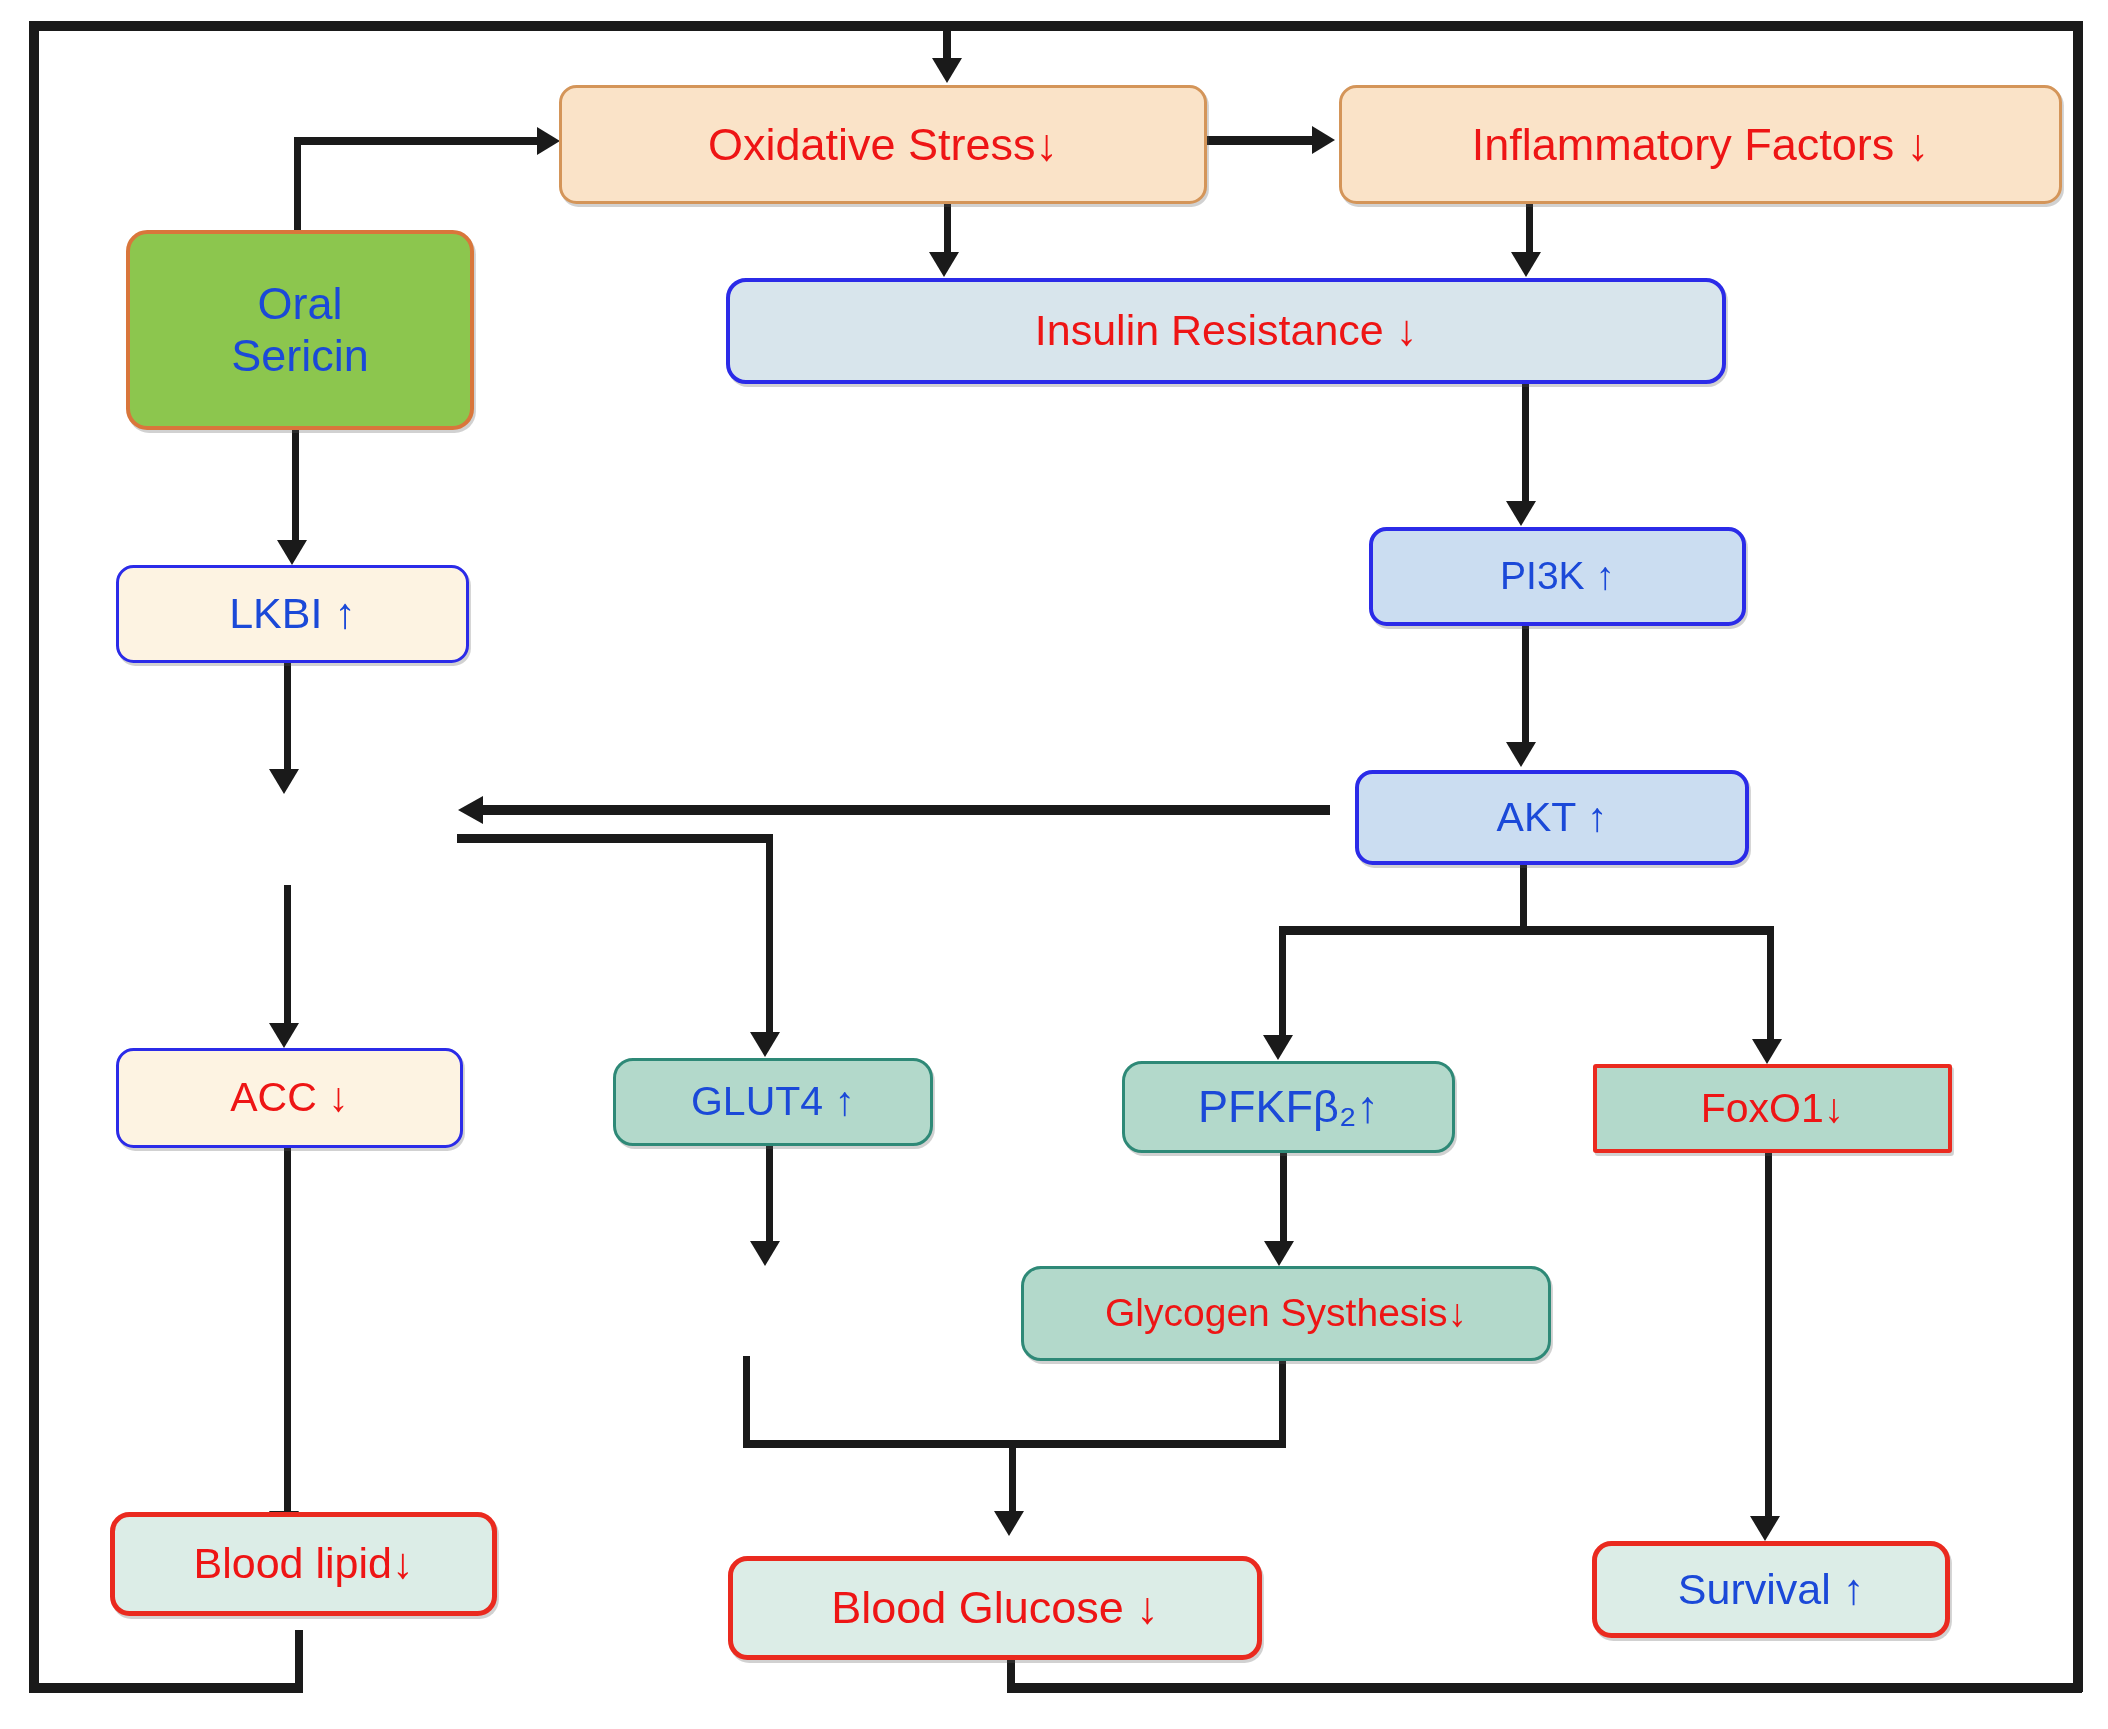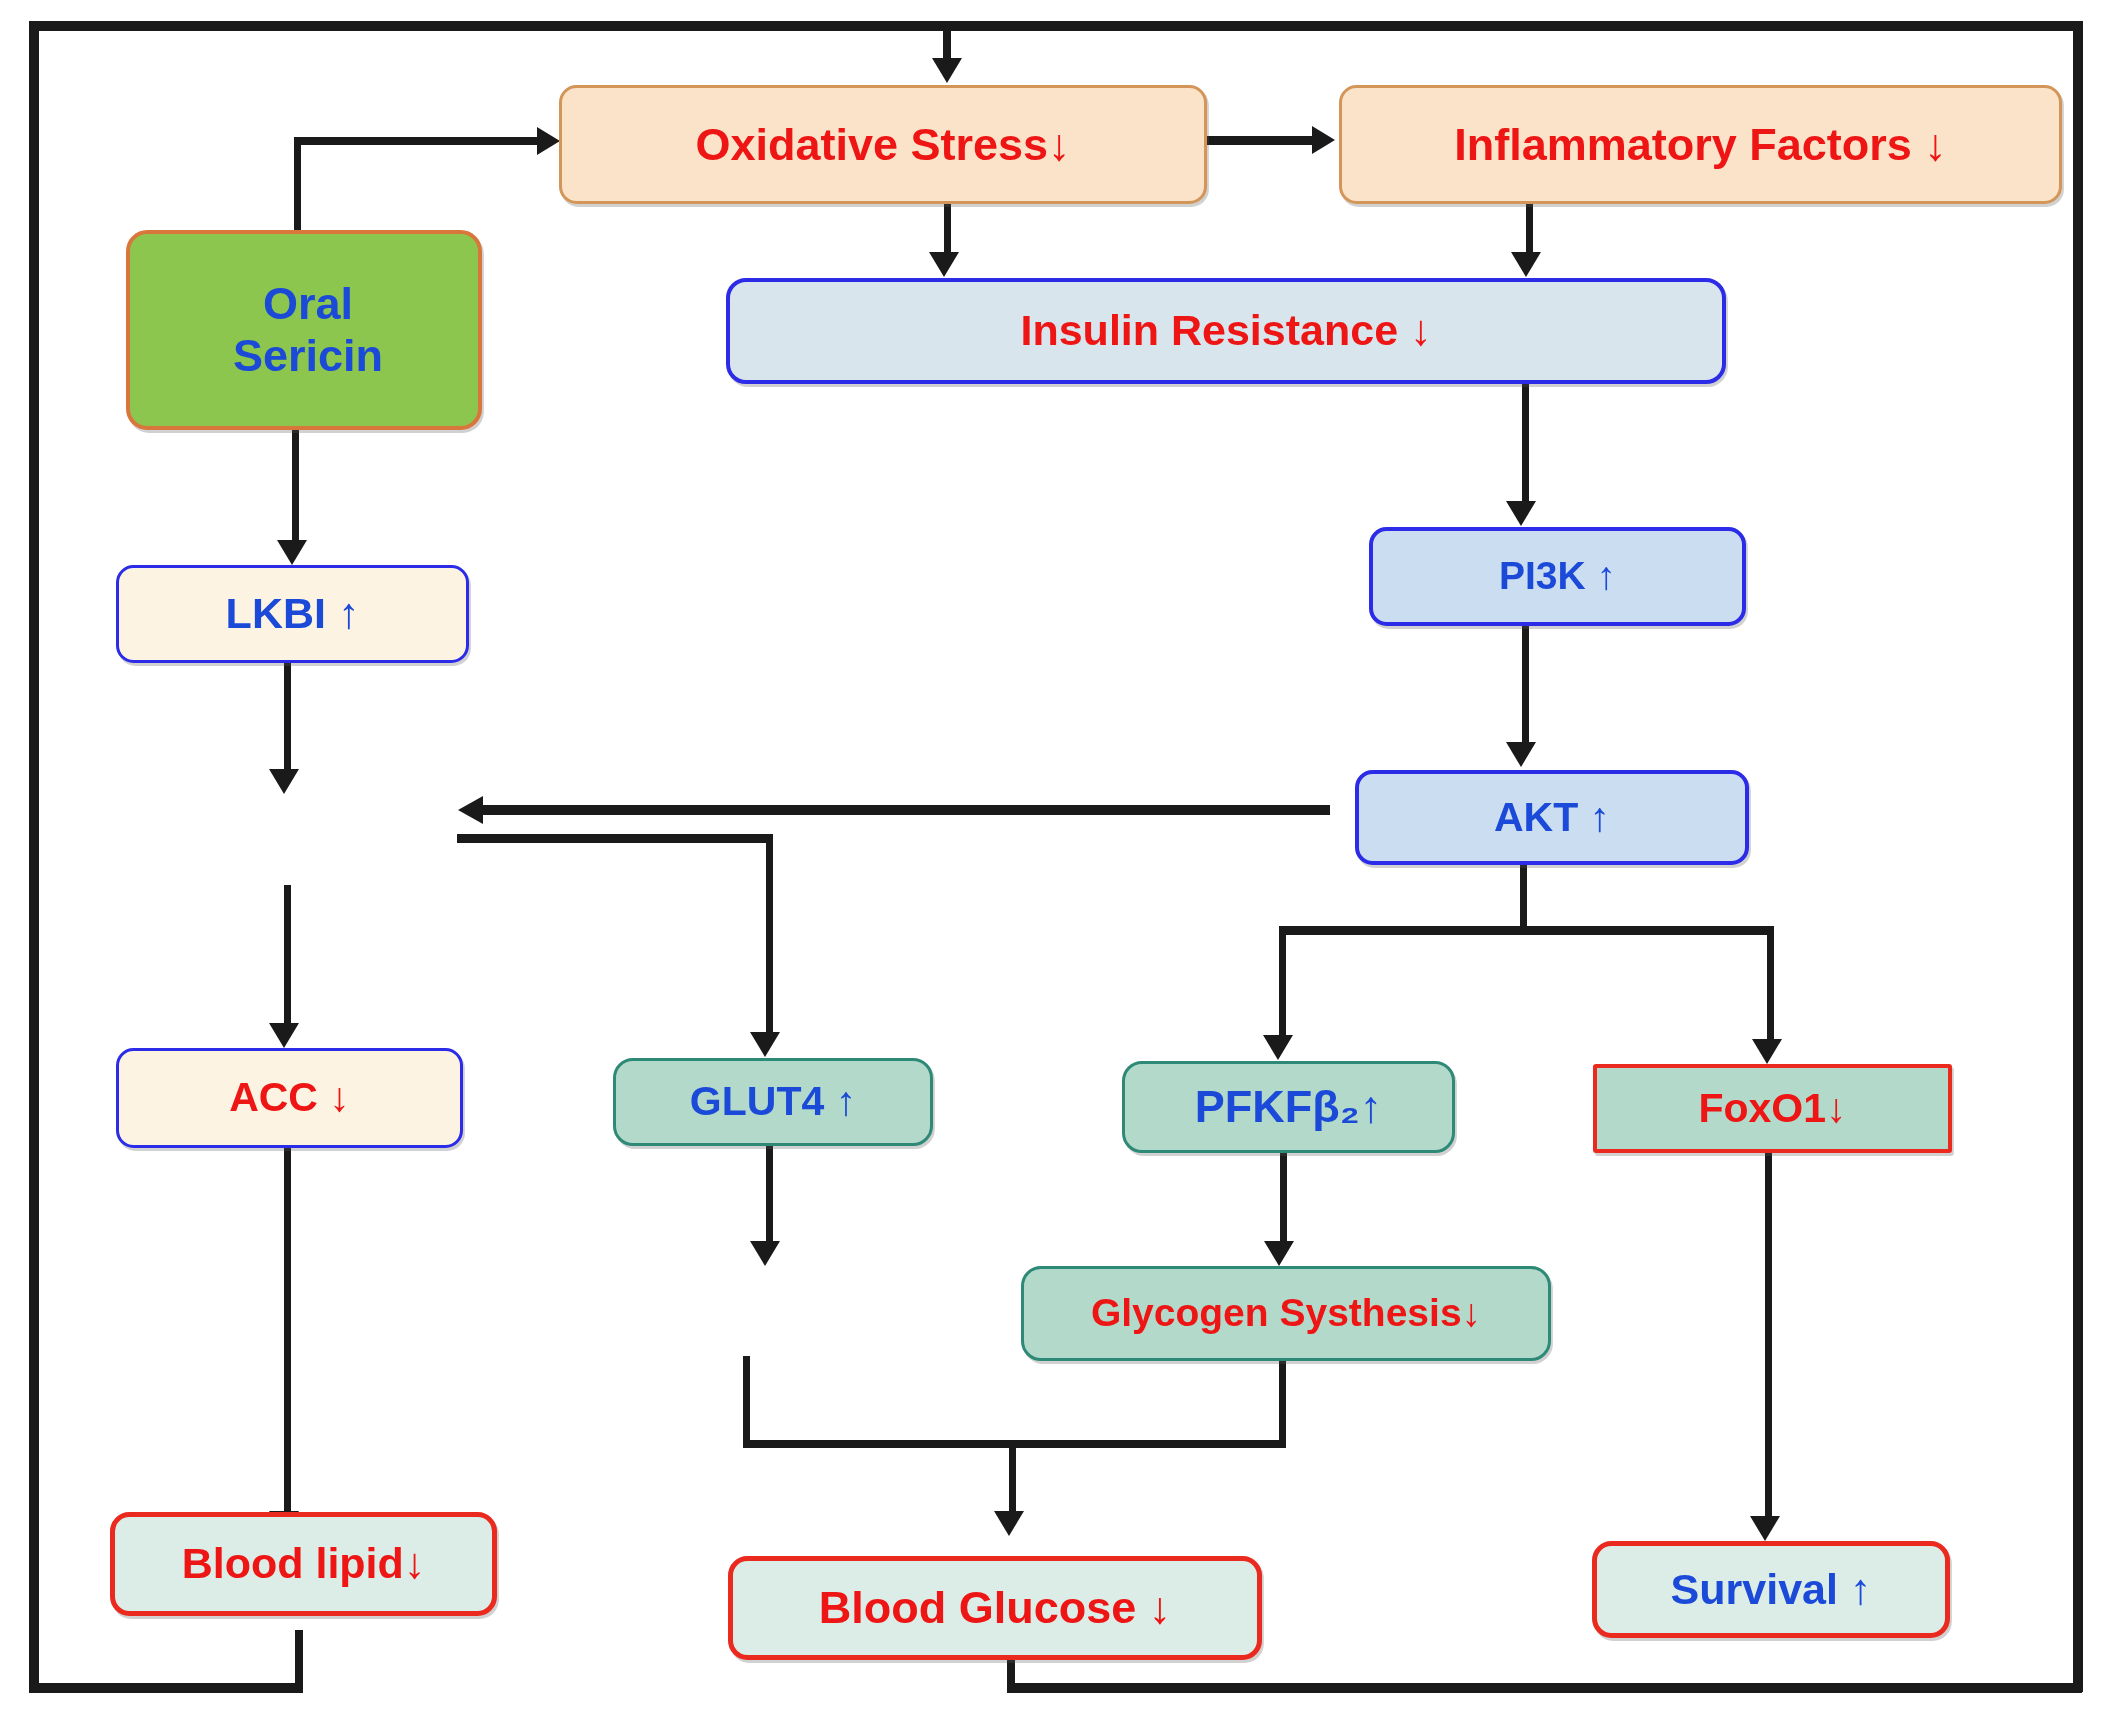--- a/index.html
+++ b/index.html
@@ -20,26 +20,26 @@
   }
   
   .ln{position:absolute;background:var(--line);}
   .head{position:absolute;width:0;height:0;}
   .head.down{border-left:15.5px solid transparent;border-right:15.5px solid transparent;border-top:25px solid var(--line);}
   .head.right{border-top:14.6px solid transparent;border-bottom:14.6px solid transparent;border-left:23px solid var(--line);}
   .head.left{border-top:14.6px solid transparent;border-bottom:14.6px solid transparent;border-right:25px solid var(--line);}
   
   .node{
     position:absolute;display:flex;align-items:center;justify-content:center;
-    text-align:center;font-weight:bold;border-radius:17.5px;
+    text-align:center;font-weight:normal;border-radius:17.5px;
     box-shadow:1.9px 2.9px 0 rgba(90,90,90,0.28);
     line-height:1.15;
   }
   .peach{background:var(--peach-fill);border:3.9px solid var(--peach-border);}
-  .green{background:var(--green-fill);border:4.9px solid var(--green-border);border-radius:21.3px;padding-left:8px;}
+  .green{background:var(--green-fill);border:4.9px solid var(--green-border);border-radius:21.3px;}
   .insulin{background:var(--insulin-fill);border:4.9px solid var(--blue-border);border-radius:20px;}
   .peri{background:var(--periwinkle-fill);border:4.9px solid var(--blue-border);margin-left:25px;}
   .cream{background:var(--cream-fill);border:3.9px solid var(--blue-border);}
   .teal{background:var(--teal-fill);border:3.9px solid var(--teal-border);border-radius:20px;}
   .tealred{background:var(--teal-fill);border:4.9px solid var(--red-border);border-radius:3px;}
   .mint{background:var(--mint-fill);border:5.8px solid var(--red-border);border-radius:19.4px;}
   .t-red{color:var(--red-text);}
   .t-blue{color:var(--blue-text);}
   .f46{font-size:45px;} .f44{font-size:43px;} .f42{font-size:41px;} .f40{font-size:39px;}
 </style>

